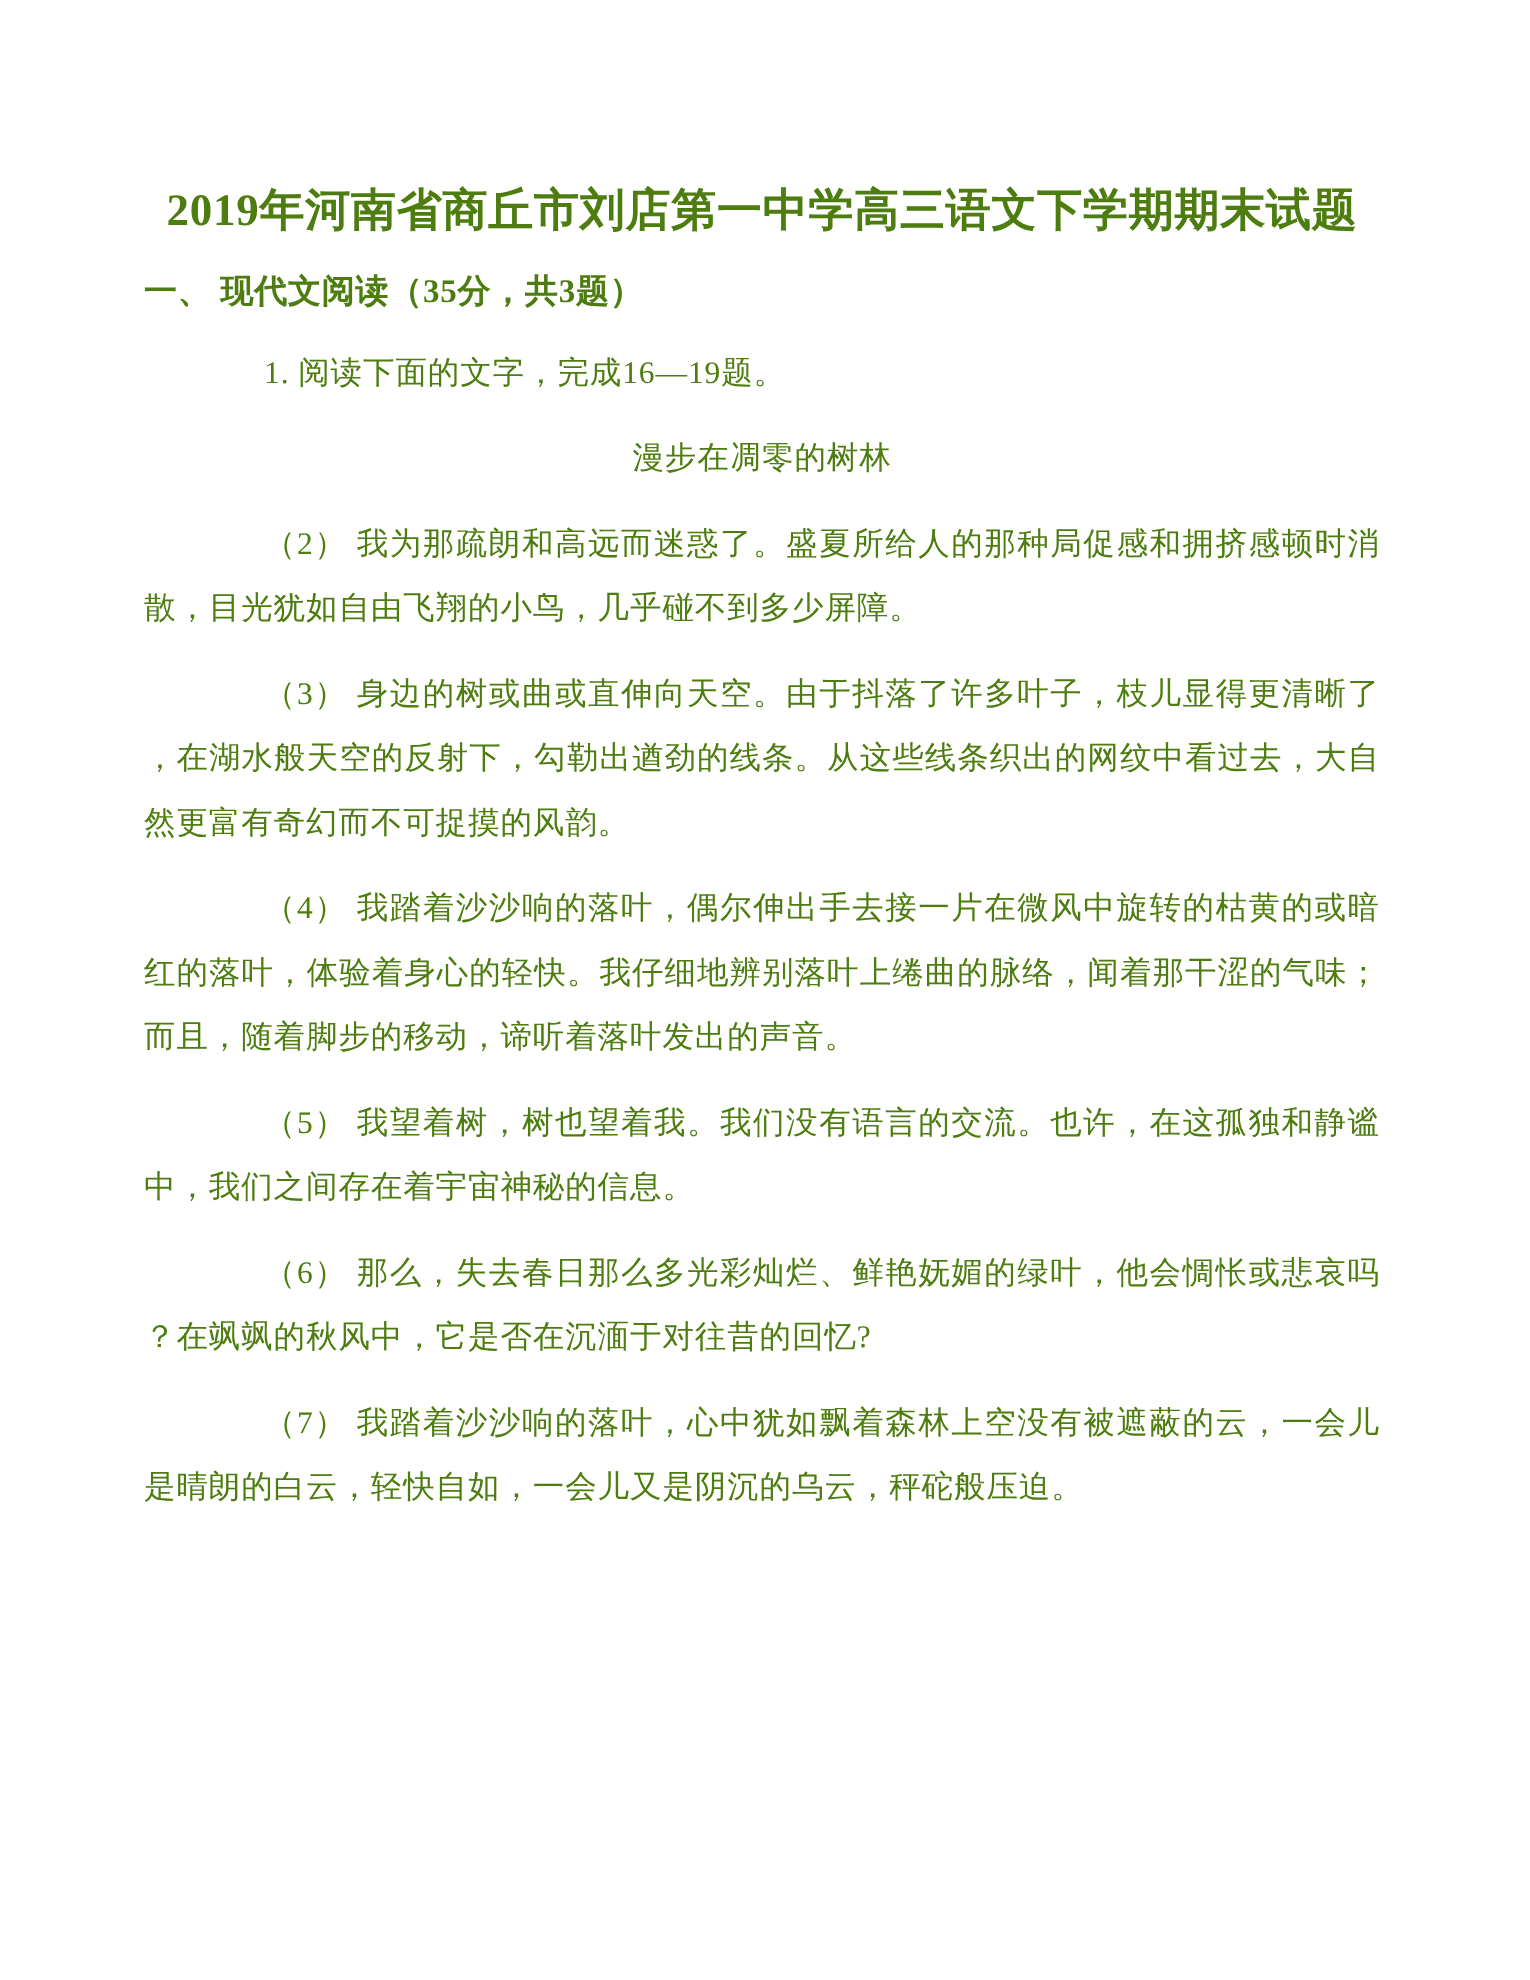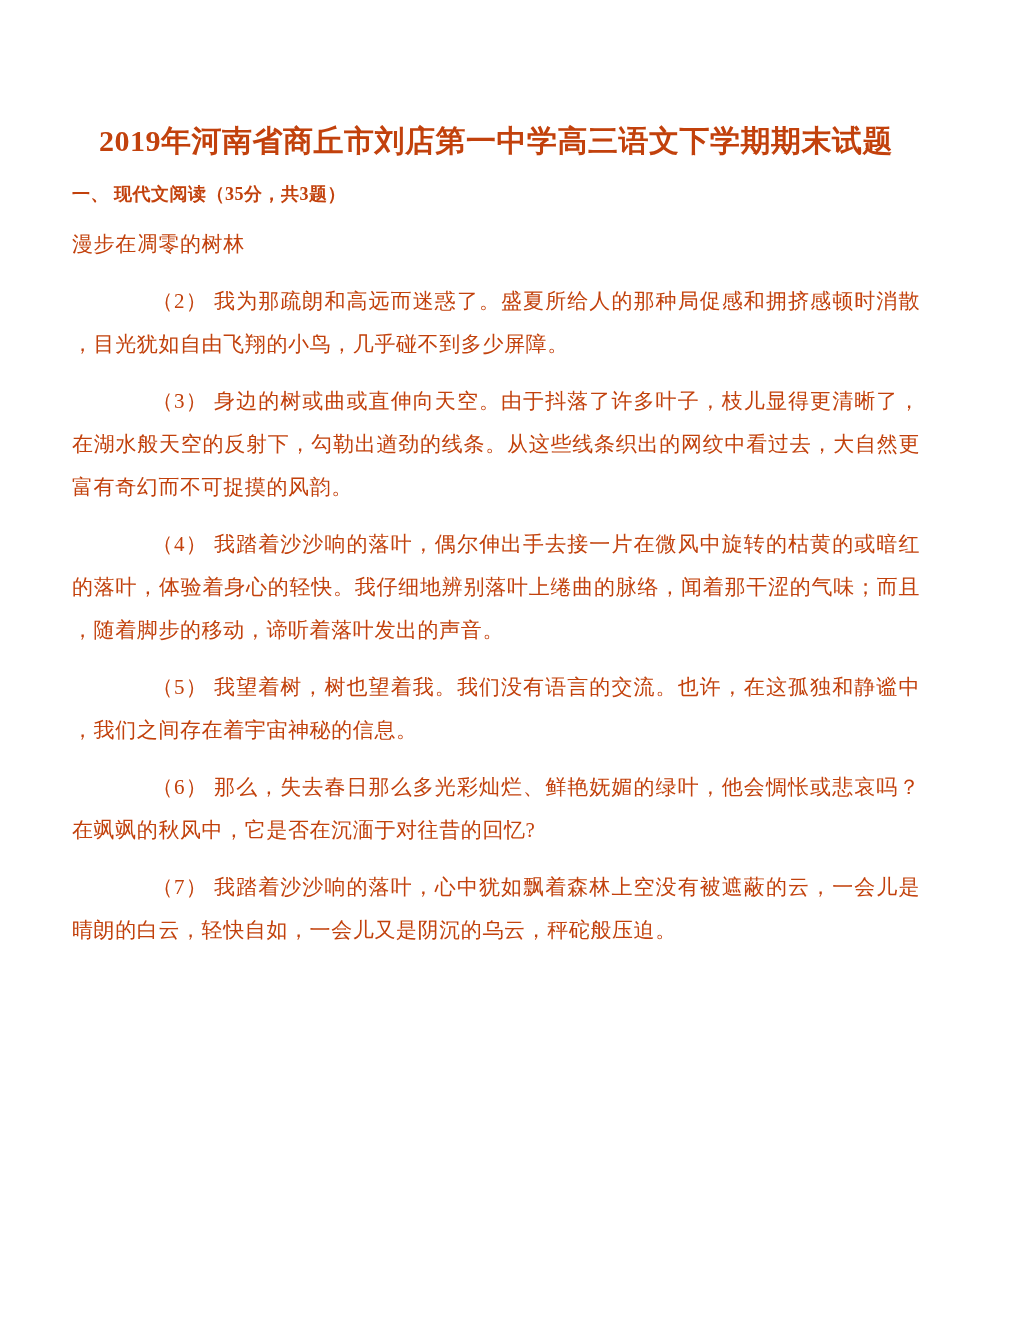--- a/index.html
+++ b/index.html
@@ -9,34 +9,34 @@
   }
   body {
     width: 1020px;
     height: 1320px;
     overflow: hidden;
   }
   .page {
     box-sizing: border-box;
     width: 1020px;
     height: 1320px;
-    padding: 118px 100px 0 72px;
-    color: #c2410c;
+    padding: 118px 100px 0 96px;
+    color: #4d7c0f;
     font-family: "Liberation Serif", "DejaVu Serif", serif;
   }
   .doc-title {
     font-size: 30px;
     line-height: 45px;
     font-weight: bold;
     text-align: center;
     margin: 0;
     letter-spacing: 0.5px;
   }
   .section-heading {
-    font-size: 18px;
+    font-size: 22px;
     line-height: 30px;
     font-weight: bold;
     margin: 16px 0 0 0;
     letter-spacing: 0.5px;
   }
   p.body-line {
     font-size: 21px;
     line-height: 43px;
     margin: 14px 0 0 0;
     text-align: justify;
@@ -44,32 +44,34 @@
     line-break: anywhere;
     word-break: break-all;
   }
   p.indent {
     text-indent: 80px;
   }
   p.first-after-heading {
     margin-top: 18px;
   }
   p.center {
+    text-align: center;
     text-indent: 0;
   }
 </style>
 </head>
 <body>
 
 <div class="page">
 
   <h1 class="doc-title">2019年河南省商丘市刘店第一中学高三语文下学期期末试题</h1>
 
   <h2 class="section-heading">一、 现代文阅读（35分，共3题）</h2>
 
+  <p class="body-line indent first-after-heading">1. 阅读下面的文字，完成16—19题。</p>
 
   <p class="body-line center">漫步在凋零的树林</p>
 
 
 
   <p class="body-line indent">（2） 我为那疏朗和高远而迷惑了。盛夏所给人的那种局促感和拥挤感顿时消散，目光犹如自由飞翔的小鸟，几乎碰不到多少屏障。</p>
 
   <p class="body-line indent">（3） 身边的树或曲或直伸向天空。由于抖落了许多叶子，枝儿显得更清晰了，在湖水般天空的反射下，勾勒出遒劲的线条。从这些线条织出的网纹中看过去，大自然更富有奇幻而不可捉摸的风韵。</p>
 
   <p class="body-line indent">（4） 我踏着沙沙响的落叶，偶尔伸出手去接一片在微风中旋转的枯黄的或暗红的落叶，体验着身心的轻快。我仔细地辨别落叶上绻曲的脉络，闻着那干涩的气味；而且，随着脚步的移动，谛听着落叶发出的声音。</p>

